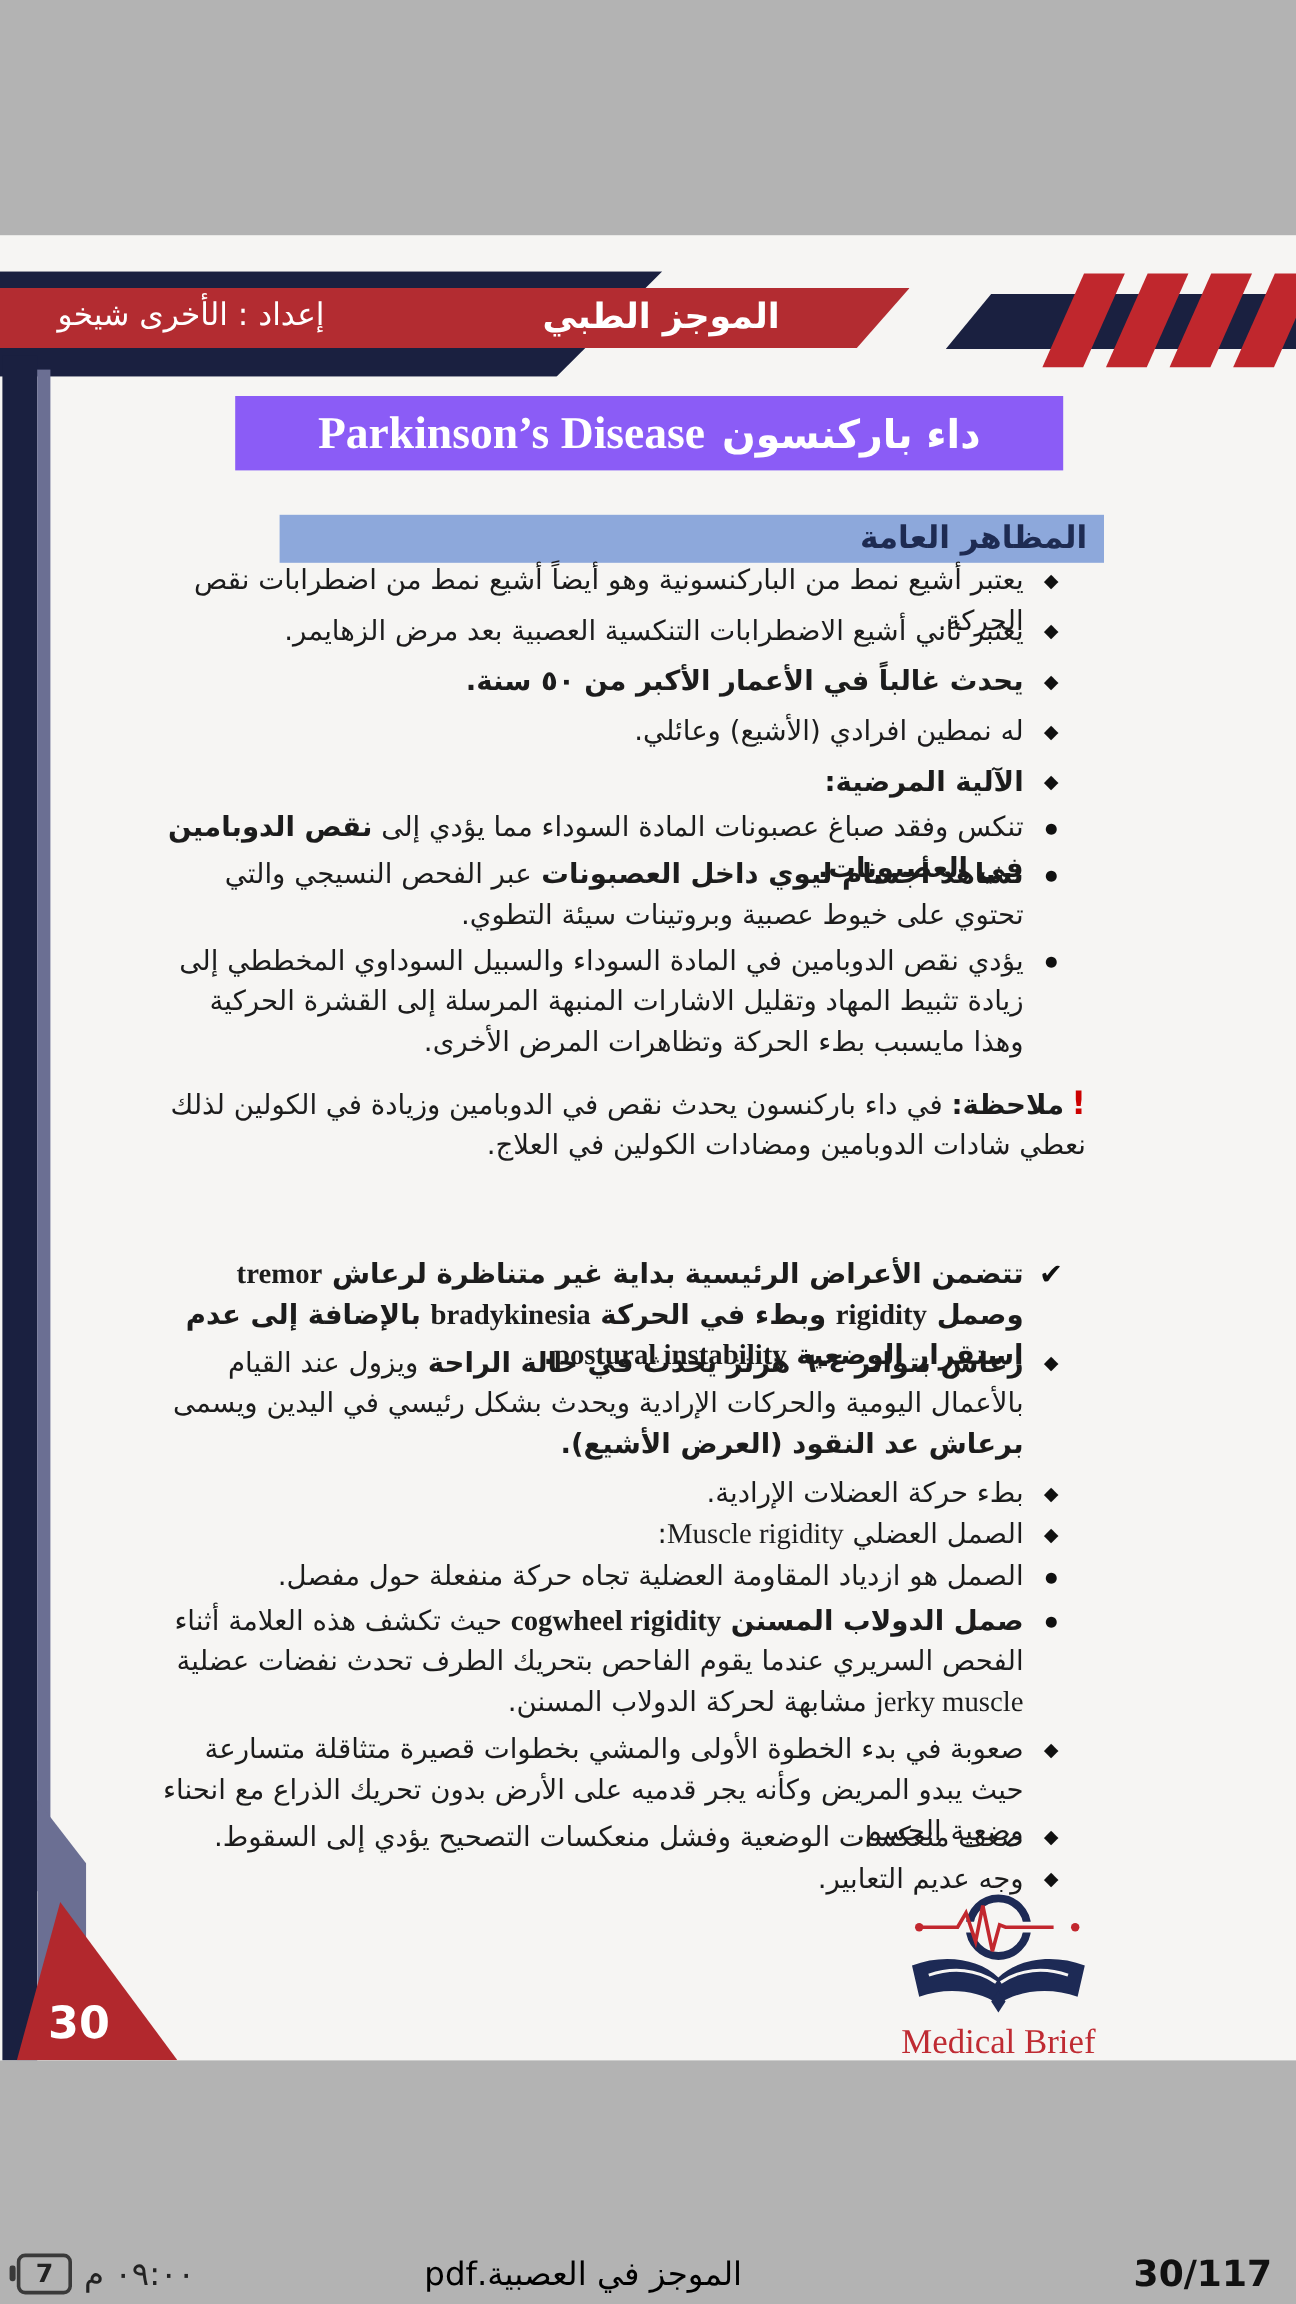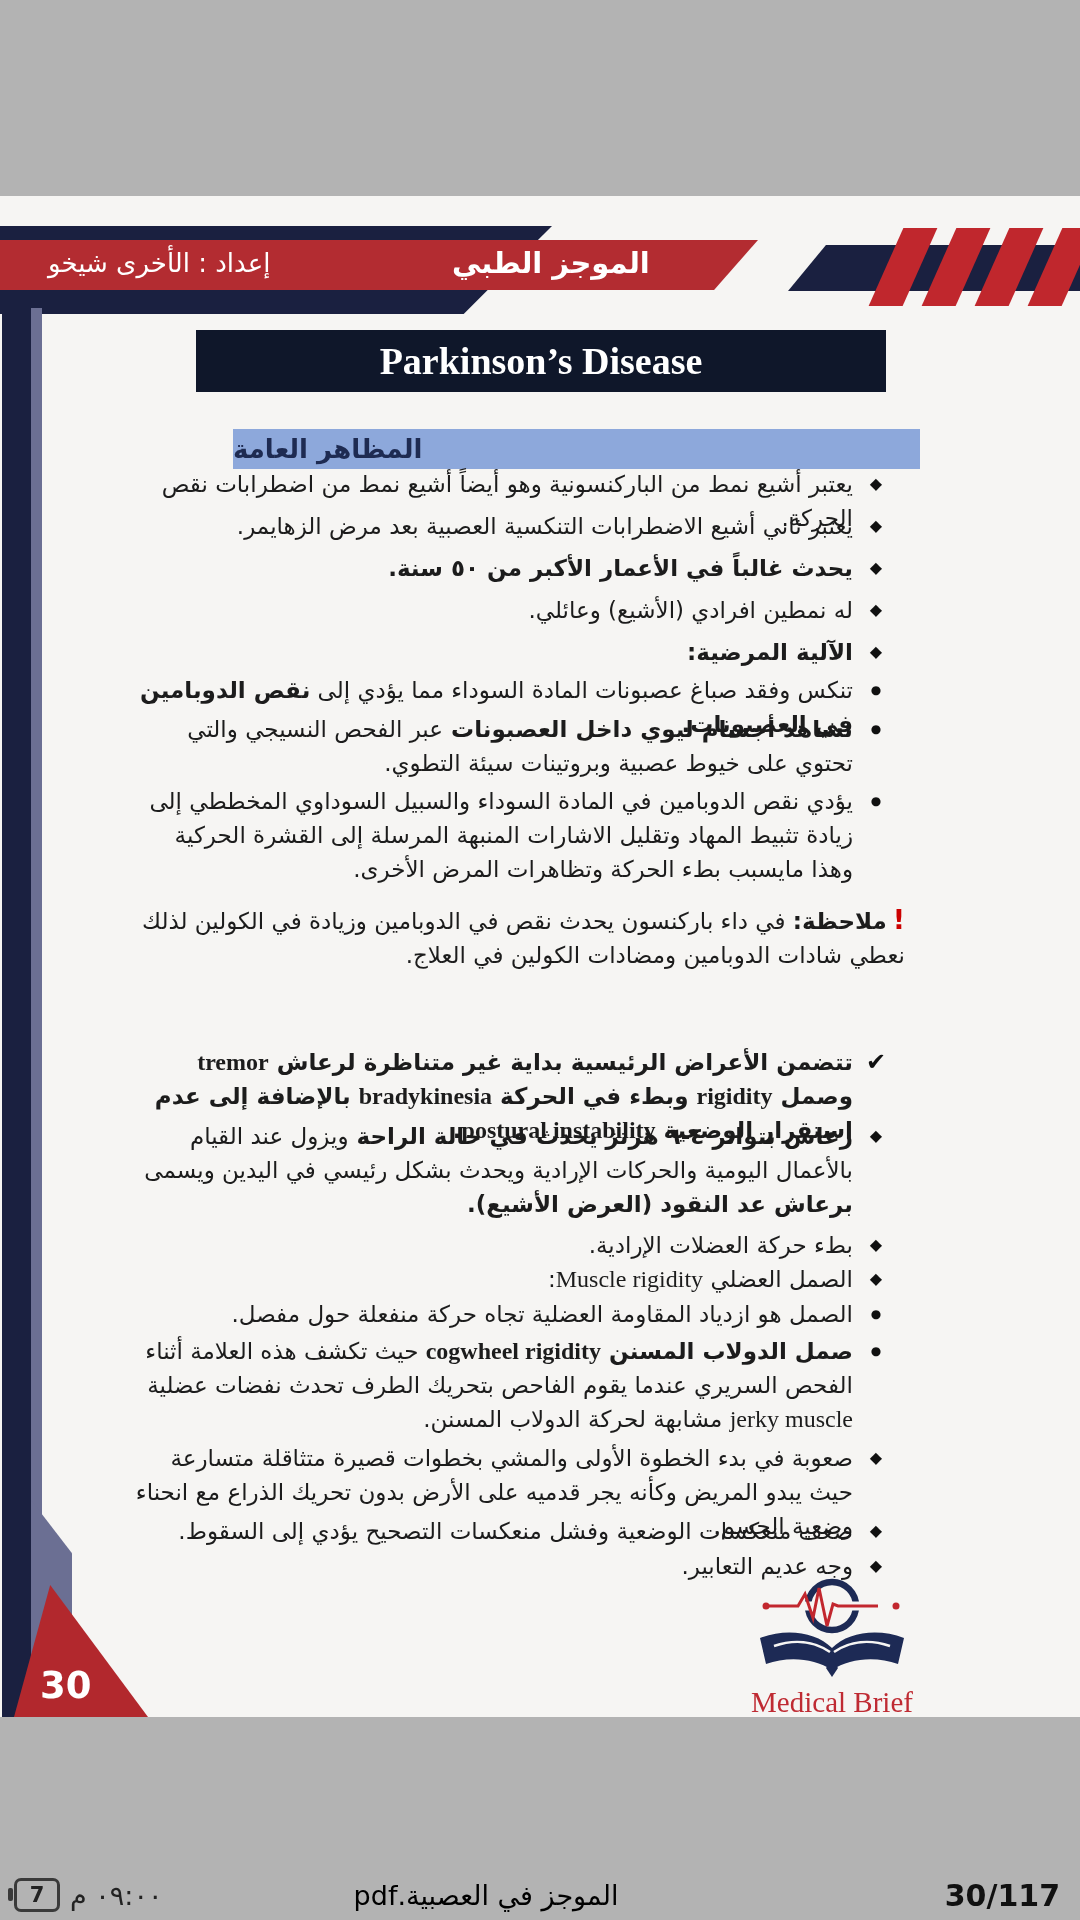--- a/index.html
+++ b/index.html
@@ -23,28 +23,28 @@
           transform:skewX(-24deg);}
   
   .sidebar-navy{left:2px;top:100px;width:29px;height:1421px;background:#1a2040;}
   .sidebar-purple{left:31px;top:112px;width:11px;height:1268px;background:#6b6f93;}
   .purple-flare{left:31px;top:1304px;width:41px;height:190px;background:#6b6f93;
                 clip-path:polygon(0 0,100% 28%,100% 72%,0 100%);}
   .corner-triangle{left:14px;top:1389px;width:134px;height:132px;background:#b2282d;
                    clip-path:polygon(27% 0,0 100%,100% 100%);}
   .corner-num{position:absolute;left:26px;bottom:10px;color:#fff;font-size:37px;font-weight:bold;}
   
-  .title-banner{left:196px;top:134px;width:690px;height:62px;background:#0f172a;
+  .title-banner{left:196px;top:134px;width:690px;height:62px;background:#8b5cf6;
                 color:#fff;display:flex;align-items:center;justify-content:center;gap:14px;}
   .title-ar{font-size:33px;font-weight:bold;}
   .title-en{font-family:"Liberation Serif",serif;font-size:38px;font-weight:bold;}
   
   .blue-bar{left:233px;width:687px;height:40px;background:#8da8db;color:#1e2b52;
             font-size:26px;font-weight:bold;line-height:40px;padding-right:14px;
-            box-sizing:border-box;direction:rtl;text-align:left;}
+            box-sizing:border-box;direction:rtl;text-align:right;}
   
   .it{position:absolute;right:194px;width:760px;display:flex;gap:13px;direction:rtl;
       line-height:34px;font-size:23px;color:#1c1c1c;text-align:right;}
   .mark{flex:none;width:20px;text-align:center;color:#101010;}
   .mark.diamond{font-size:16px;}
   .mark.dot{font-size:12px;}
   .mark.check{font-size:24px;font-weight:bold;}
   .txt{flex:1;}
   .txt b{font-weight:bold;}
   .en{font-family:"Liberation Serif",serif;font-size:24px;}
@@ -85,20 +85,21 @@
 
   <div class="abs sidebar-navy"></div>
   <div class="abs sidebar-purple"></div>
   <div class="abs purple-flare"></div>
   <div class="abs corner-triangle">
     <span class="corner-num">30</span>
   </div>
 
   <div class="abs title-banner">
     <span class="title-en">Parkinson’s Disease</span>
+    <span class="title-ar">داء باركنسون</span>
   </div>
 
   <div class="abs blue-bar" style="top:233px">المظاهر العامة</div>
   <div id="list-0">
       <div class="it" style="top: 271px;">
         <span class="mark diamond">◆</span>
         <div class="txt"><span>يعتبر أشيع نمط من الباركنسونية وهو أيضاً أشيع نمط من اضطرابات نقص الحركة.</span></div>
       </div>
       <div class="it" style="top: 313px;">
         <span class="mark diamond">◆</span>

